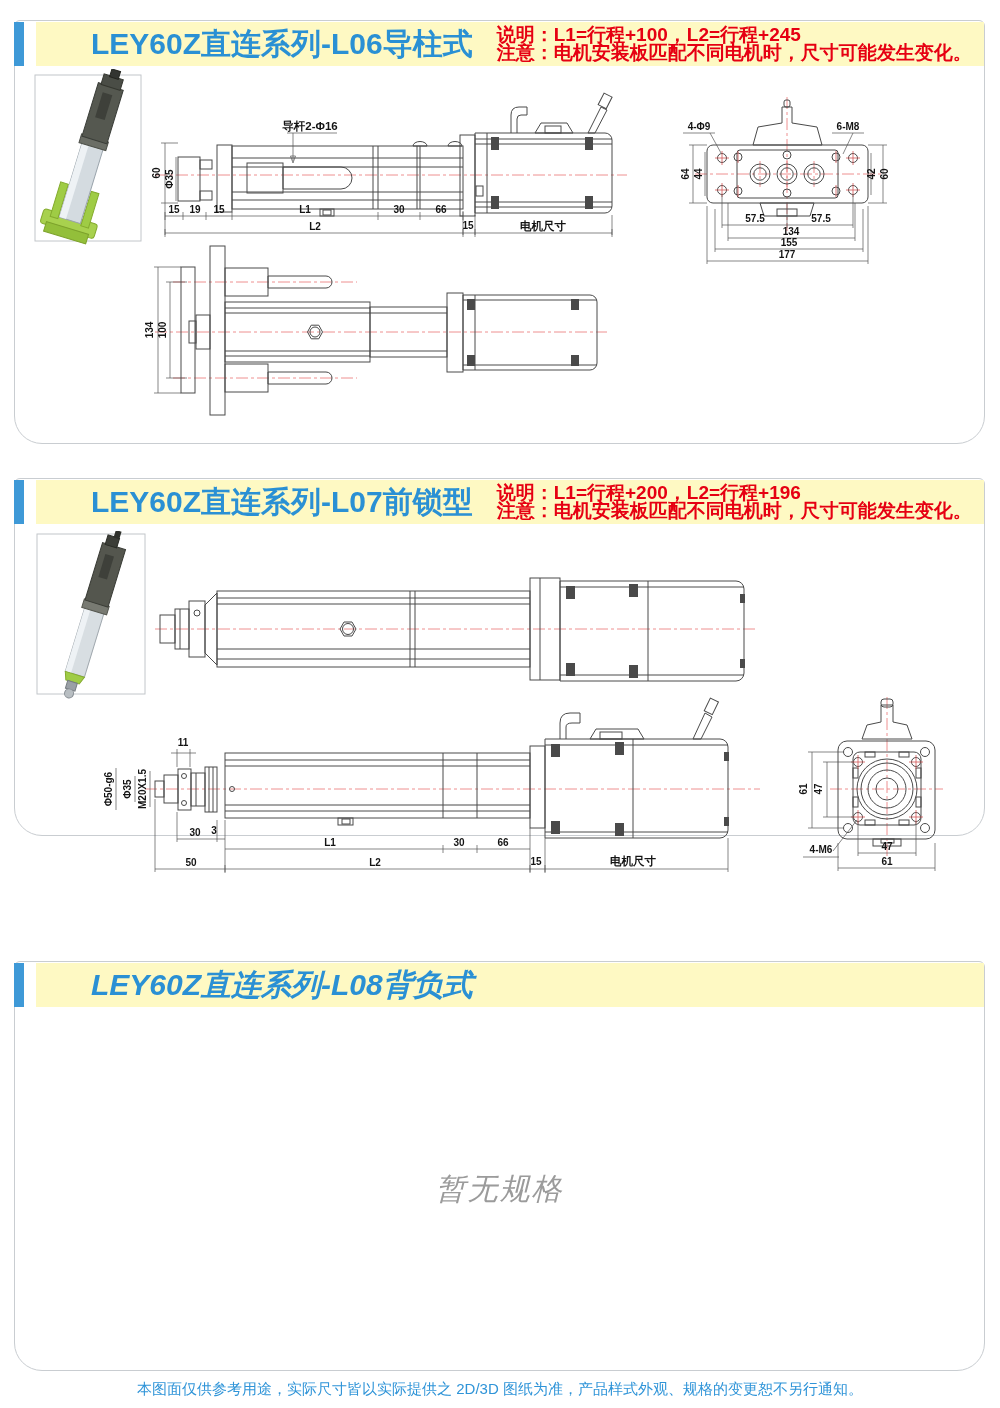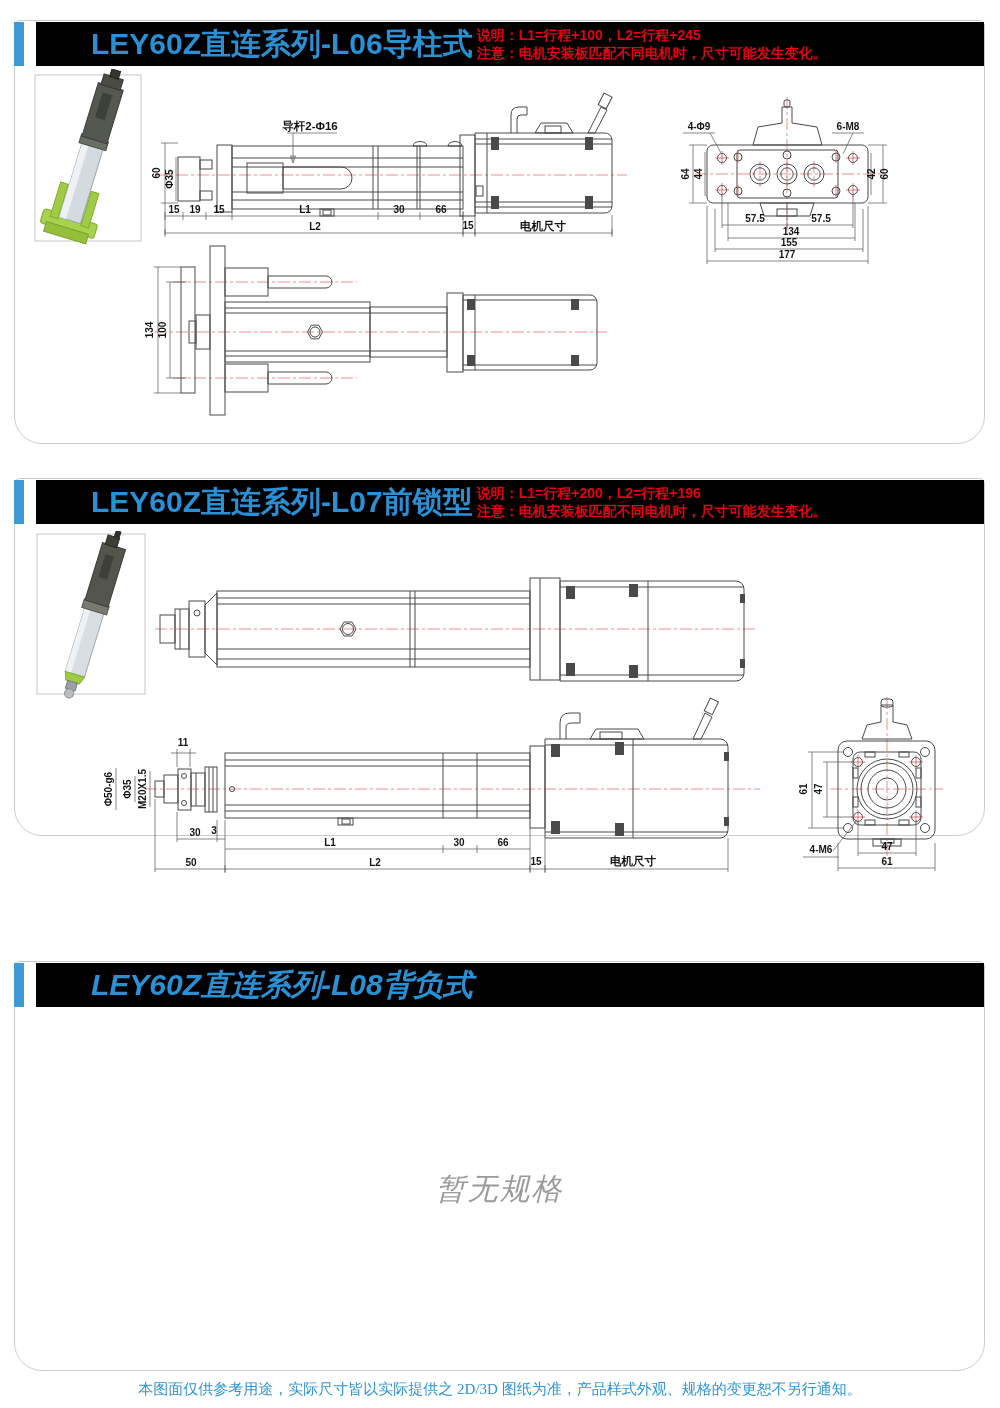--- a/index.html
+++ b/index.html
@@ -5,31 +5,31 @@
   html,body{margin:0;padding:0;}
   body{width:1000px;height:1408px;background:#ffffff;position:relative;
        font-family:"Liberation Sans",sans-serif;overflow:hidden;}
   .card{position:absolute;left:14px;width:971px;background:#fff;
         border:1px solid #c9cdd1;border-radius:6px 6px 28px 28px;box-sizing:border-box;}
   #card-l06{top:20px;height:424px;}
   #card-l07{top:478px;height:358px;}
   #card-l08{top:961px;height:410px;font-style:italic;}
   .sec-header{display:flex;align-items:stretch;height:44px;margin-top:1px;}
   .accent{width:10px;background:#3e99d7;margin-left:-1px;}
-  .band{flex:1;background:#000000;display:flex;align-items:center;margin-left:12px;margin-right:0;}
+  .band{flex:1;background:#fef9c3;display:flex;align-items:center;margin-left:12px;margin-right:0;}
   .sec-title{font-size:30px;font-weight:bold;color:#2a90d4;padding-left:55px;white-space:nowrap;letter-spacing:0px;}
-  .notes{margin-left:4px;color:#e60012;font-weight:bold;font-size:14px;line-height:18px;white-space:nowrap;}
+  .notes{margin-left:24px;color:#e60012;font-weight:bold;font-size:19px;line-height:18px;white-space:nowrap;}
   .draw{position:absolute;left:0;right:0;bottom:0;}
   #card-l06 .draw{top:48px;}
   #card-l07 .draw{top:52px;}
   .draw svg{display:block;}
   .empty-area{position:absolute;left:0;right:0;top:46px;bottom:0;display:flex;align-items:center;justify-content:center;}
   .empty-text{color:#9b9b9b;font-size:30px;letter-spacing:2px;}
   .footer{position:absolute;top:1380px;left:0;width:100%;text-align:center;
-          color:#2f94d8;font-size:15px;font-family:Liberation Serif, serif;}
+          color:#2f94d8;font-size:15px;}
   
   .lw *{stroke:#4a4a4a;stroke-width:1;fill:none;}
   .lw .fd{fill:#4a4a4a;stroke:none;}
   .clg *{stroke:#ec8383;stroke-width:0.9;fill:none;stroke-dasharray:12 3 3 3;}
   .rcg *{stroke:#d05555;stroke-width:0.8;fill:none;}
   .dimg *{stroke:#555;stroke-width:0.7;fill:none;}
   .txt text{stroke:none;fill:#141414;font:bold 10px "Liberation Sans",sans-serif;text-anchor:middle;}
   .txt text.cjk{font:bold 11.5px "Liberation Sans",sans-serif;}
   .pbox{fill:#fff;stroke:#c2c6ca;}
 </style>

